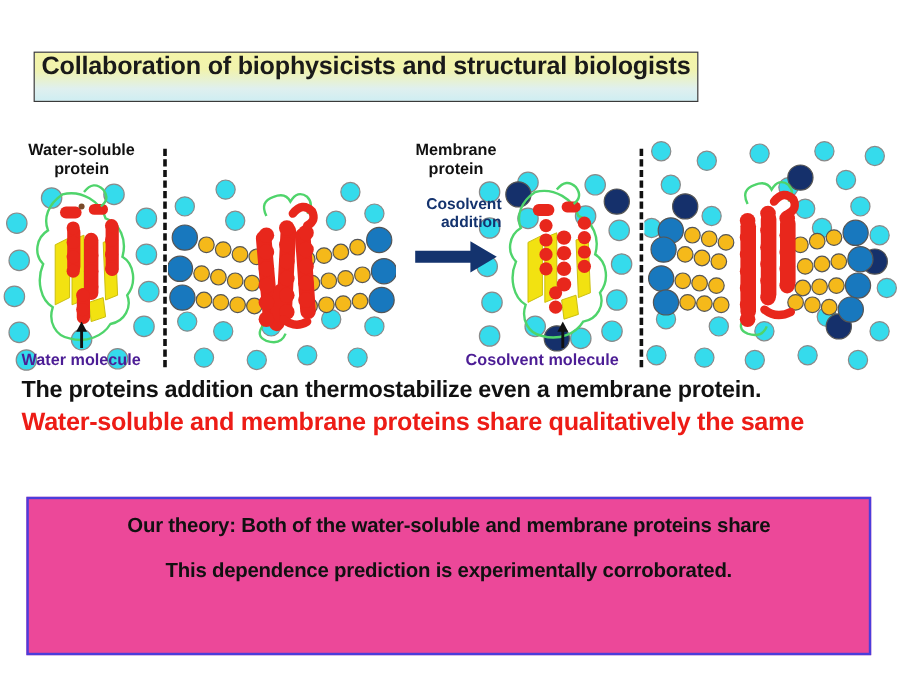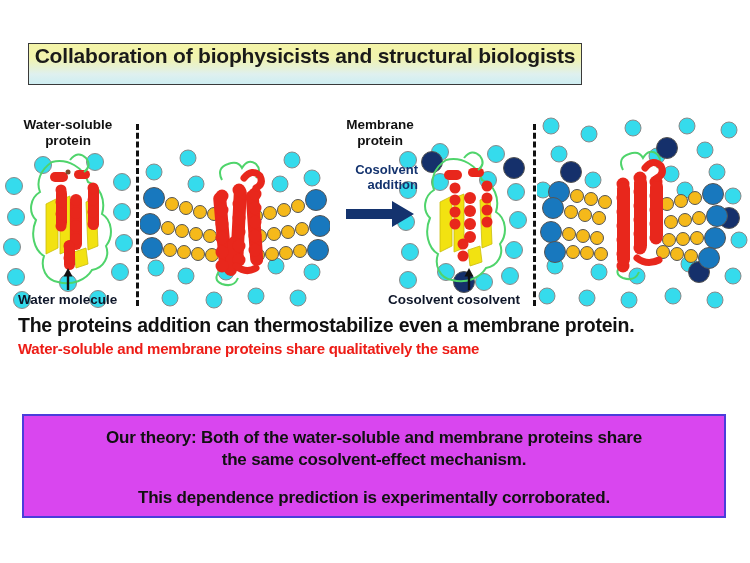--- a/index.html
+++ b/index.html
@@ -76,21 +76,21 @@
     line-height: 1.15;
     white-space: nowrap;
   }
   #label-ws  { left: 8px;   top: 17px;  width: 120px; }
   #label-mp  { left: 185px; top: 17px;  width: 110px; }
 
   .caption {
     position: absolute;
     font-size: 13.5px;
     font-weight: bold;
-    color: #0f172a;
+    color: #4c1d95;
     white-space: nowrap;
   }
   #caption-water     { left: 18px;  top: 192px; }
   #caption-cosolvent { left: 388px; top: 192px; }
 
   .caption-arrow {
     position: absolute;
     width: 10px;
     height: 22px;
   }
@@ -126,35 +126,35 @@
     font-weight: bold;
     line-height: 1.17;
     white-space: nowrap;
   }
   #stmt-black {
     font-size: 19.5px;
     color: #111111;
     letter-spacing: -0.25px;
   }
   .stmt-red {
-    font-size: 15px;
+    font-size: 21px;
     color: #ed1c16;
     letter-spacing: -0.25px;
   }
   #stmt-red-1 { margin-top: 3px; }
   #stmt-red-2 { margin-top: 2px; }
 
   
   #conclusion-box {
     position: absolute;
     left: 22px;
     top: 414px;
     width: 704px;
-    height: 104px;
-    background: #d946ef;
+    height: 132px;
+    background: #ec4899;
     border: 2px solid #4b3ddb;
     box-sizing: border-box;
     padding: 11px 16px 0 16px;
     text-align: center;
   }
   .concl-line {
     font-size: 17px;
     font-weight: bold;
     color: #111111;
     line-height: 1.28;
@@ -528,25 +528,24 @@
   <svg class="caption-arrow" id="arrow-water" viewBox="0 0 10 22">
     <path d="M5 22 L5 7" stroke="#111" stroke-width="2.4"></path>
     <path d="M5 0 L0.5 8.5 L9.5 8.5 Z" fill="#111"></path>
   </svg>
   <div class="caption" id="caption-water">Water molecule</div>
 
   <svg class="caption-arrow" id="arrow-cosolvent" viewBox="0 0 10 22">
     <path d="M5 22 L5 7" stroke="#111" stroke-width="2.4"></path>
     <path d="M5 0 L0.5 8.5 L9.5 8.5 Z" fill="#111"></path>
   </svg>
-  <div class="caption" id="caption-cosolvent">Cosolvent cosolvent</div>
+  <div class="caption" id="caption-cosolvent">Cosolvent molecule</div>
 </div>
 
 <div id="statement-block">
   <div class="stmt" id="stmt-black">The proteins addition can thermostabilize even a membrane protein.</div>
   <div class="stmt stmt-red" id="stmt-red-1">Water-soluble and membrane proteins share qualitatively the same</div>
 </div>
 
 <div id="conclusion-box">
   <div class="concl-line">Our theory: Both of the water-soluble and membrane proteins share</div>
-  <div class="concl-line">the same cosolvent-effect mechanism.</div>
   <div class="concl-line" id="concl-2">This dependence prediction is experimentally corroborated.</div>
 </div>
 
 </body></html>

